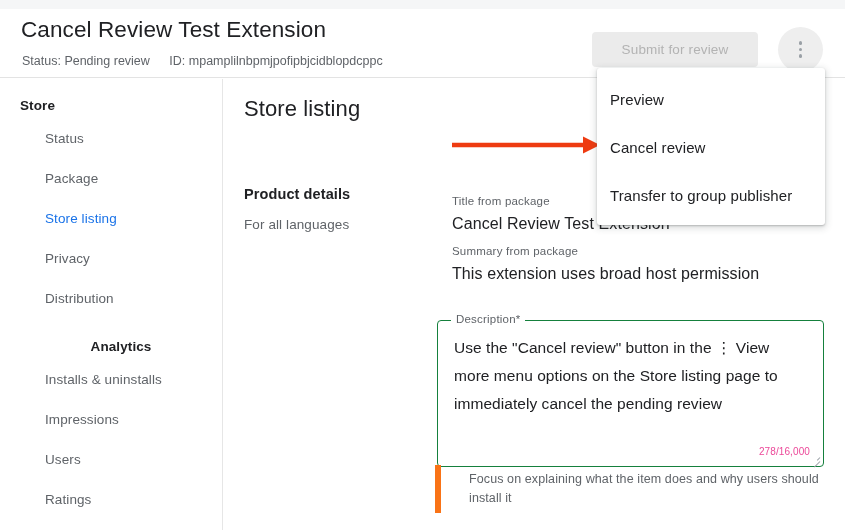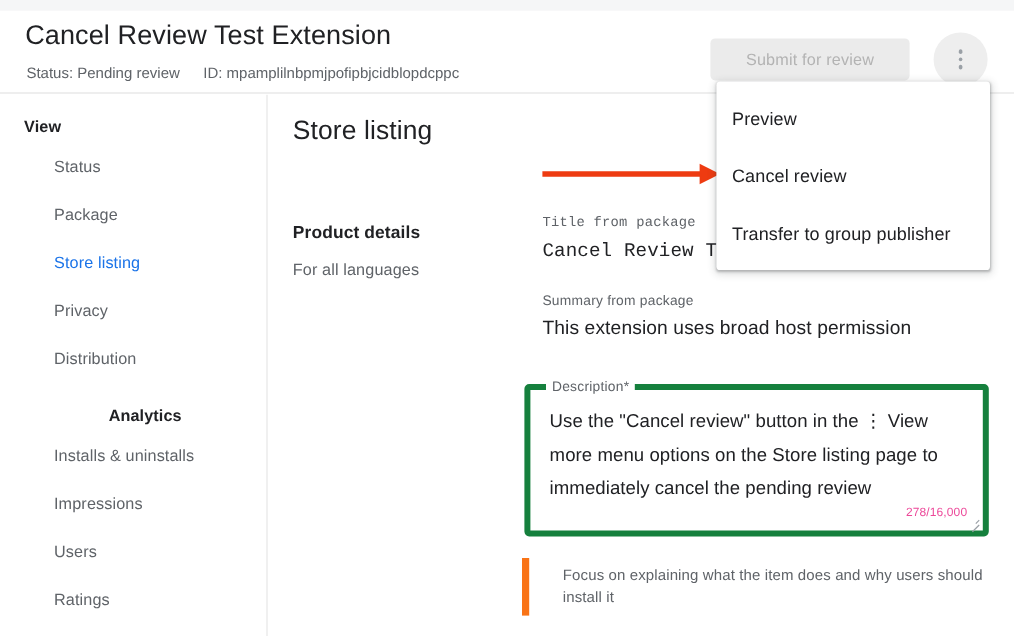--- a/index.html
+++ b/index.html
@@ -192,31 +192,31 @@
     display: block;
     margin-bottom: 8px;
   }
   .field-ro .fv {
     font-size: 16px;
     color: #202124;
     letter-spacing: 0.1px;
     display: block;
     white-space: nowrap;
   }
-  .field-title { top: 100px; font-family: Liberation Mono, monospace; }
+  .field-title { top: 116px; }
   .field-summary { top: 166px; }
 
   
   .desc-box {
     position: absolute;
     left: 213px;
     top: 241px;
     width: 387px;
-    height: 127px;
-    border: 5px solid #15803d;
+    height: 147px;
+    border: 1px solid #15803d;
     border-radius: 4px;
     background: #ffffff;
   }
   .desc-legend {
     position: absolute;
     left: 13px;
     top: -8px;
     background: #ffffff;
     padding: 0 5px;
     font-size: 11.5px;
@@ -330,21 +330,21 @@
 
   <button class="btn-more">
     <span class="dot"></span>
     <span class="dot"></span>
     <span class="dot"></span>
   </button>
 </div>
 
 <nav class="sidebar">
 
-  <div class="nav-group-label">View</div>
+  <div class="nav-group-label">Store</div>
 
   <div class="nav-item">Status</div>
   <div class="nav-item">Package</div>
   <div class="nav-item active">Store listing</div>
   <div class="nav-item">Privacy</div>
   <div class="nav-item">Distribution</div>
 
   <div class="nav-group-label analytics">Analytics</div>
 
   <div class="nav-item">Installs &amp; uninstalls</div>

